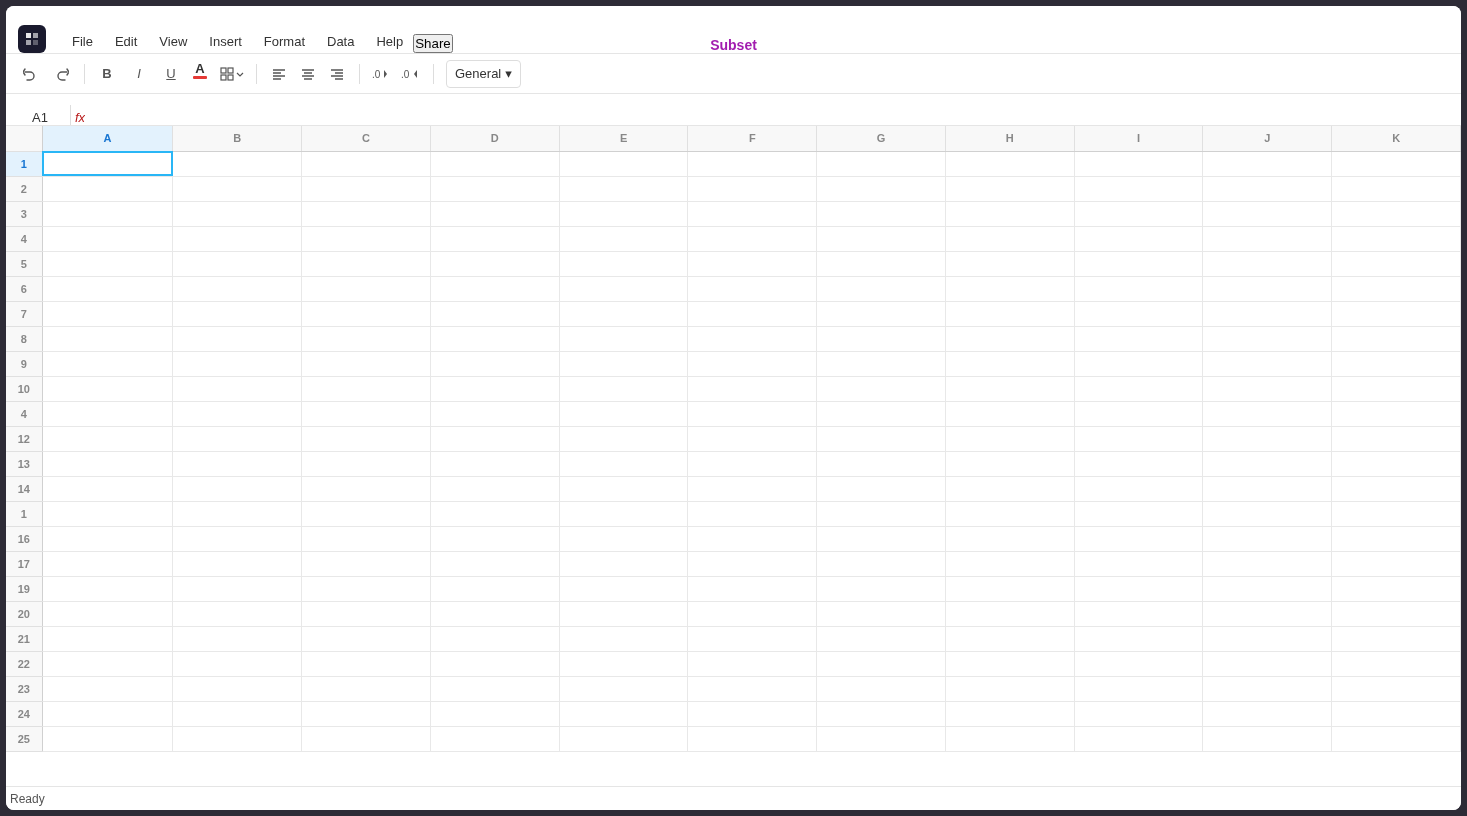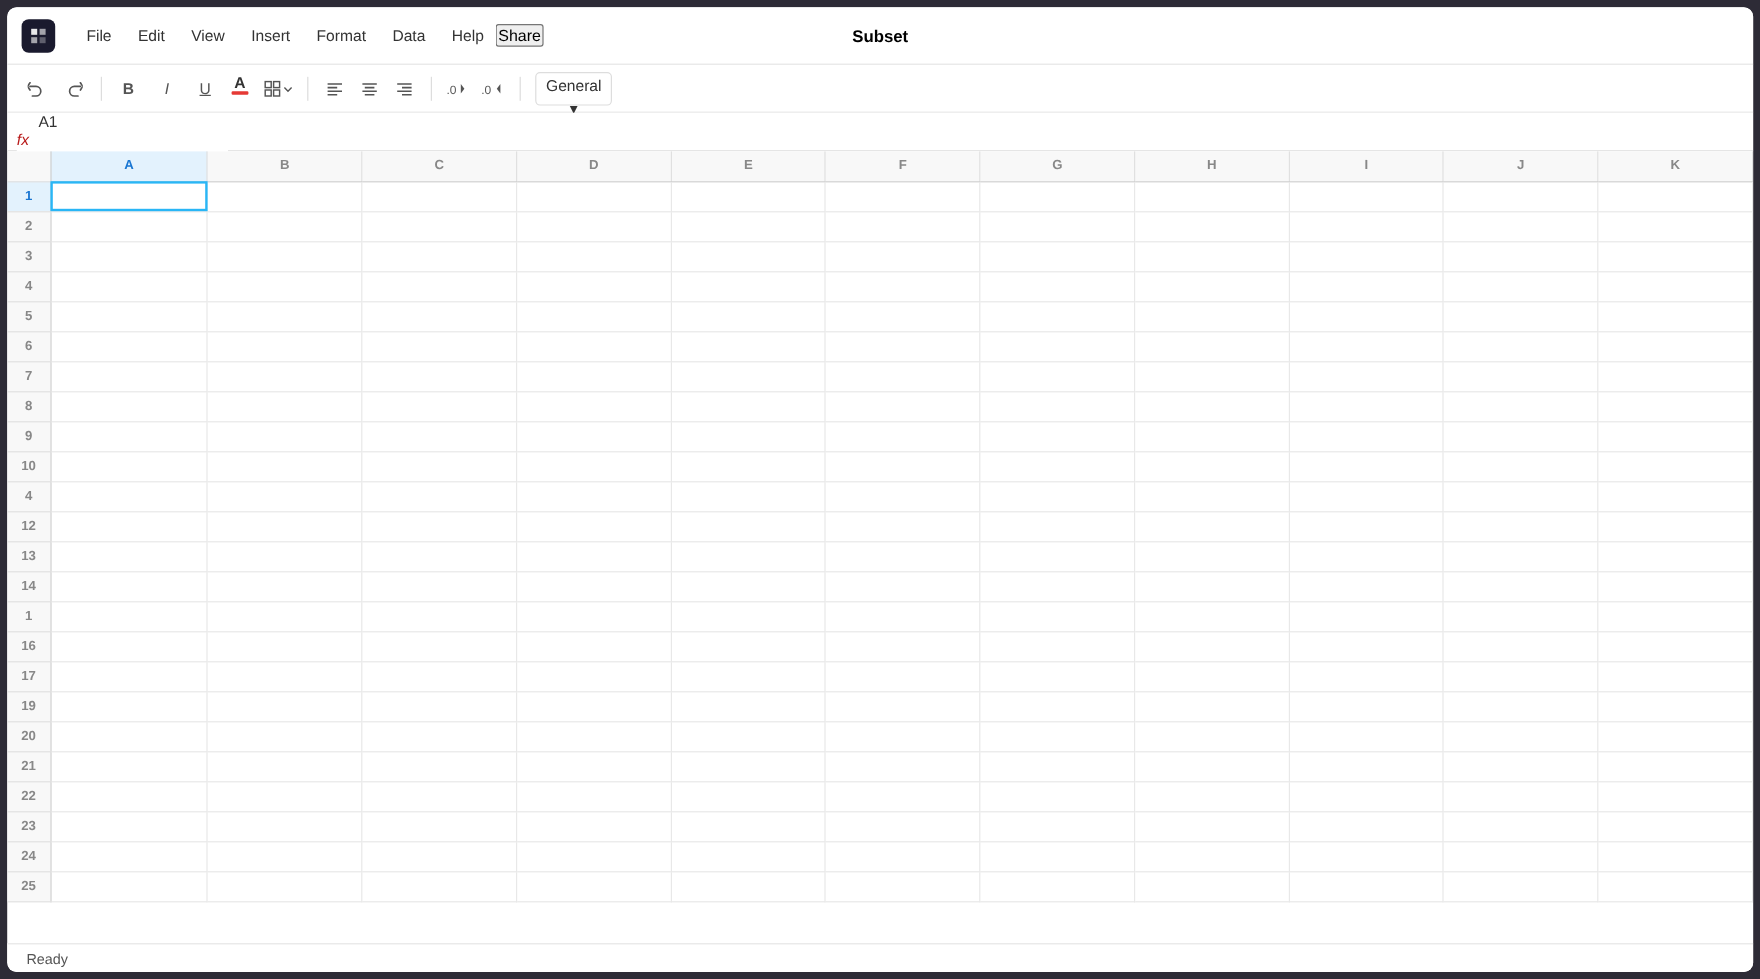--- a/index.html
+++ b/index.html
@@ -20,21 +20,21 @@
       border-radius: 8px;
       overflow: hidden;
       display: flex;
       flex-direction: column;
     }
     
     #title-bar {
       background: #fff;
       border-bottom: 1px solid #e5e5e5;
       display: flex;
-      align-items: center;
+      align-items: flex-end;
       padding: 0 12px;
       height: 48px;
       position: relative;
     }
     #app-logo {
       width: 28px;
       height: 28px;
       background: #1a1a2e;
       border-radius: 6px;
       display: flex;
@@ -55,21 +55,21 @@
       cursor: pointer;
       color: #333;
       font-size: 13px;
     }
     #doc-title {
       position: absolute;
       left: 50%;
       transform: translateX(-50%);
       font-size: 14px;
       font-weight: 600;
-      color: #000000;
+      color: #a21caf;
     }
     
     #toolbar {
       background: #fff;
       border-bottom: 1px solid #e5e5e5;
       display: flex;
       align-items: center;
       padding: 4px 10px;
       gap: 4px;
       height: 40px;
@@ -125,32 +125,30 @@
       padding: 3px 8px;
       font-size: 13px;
       color: #333;
       cursor: pointer;
       background: #fff;
       height: 28px;
       display: flex;
       align-items: center;
       gap: 4px;
       margin-left: 4px;
-      flex-direction: column;
     }
     
     #formula-bar {
       display: flex;
-      align-items: flex-start;
+      align-items: flex-end;
       border-bottom: 1px solid #e5e5e5;
       height: 32px;
       padding: 0 8px;
       gap: 0;
       background: #fff;
-      flex-direction: column;
     }
     #cell-ref {
       width: 52px;
       font-size: 13px;
       color: #333;
       font-weight: 500;
       text-align: center;
     }
     #fx-label {
       color: #b91c1c;
@@ -227,21 +225,21 @@
     .col-a { width: 130px; }
     .col-b { width: 128px; }
     .col-rest { width: 128px; }
     
     #status-bar {
       height: 24px;
       background: #fff;
       border-top: 1px solid #e5e5e5;
       display: flex;
       align-items: center;
-      padding: 0 16px;
+      padding: 0 4px;
     }
     #status-text {
       font-size: 12px;
       color: #555;
     }
   </style>
 </head>
 <body>
 
 <div id="app-window">

